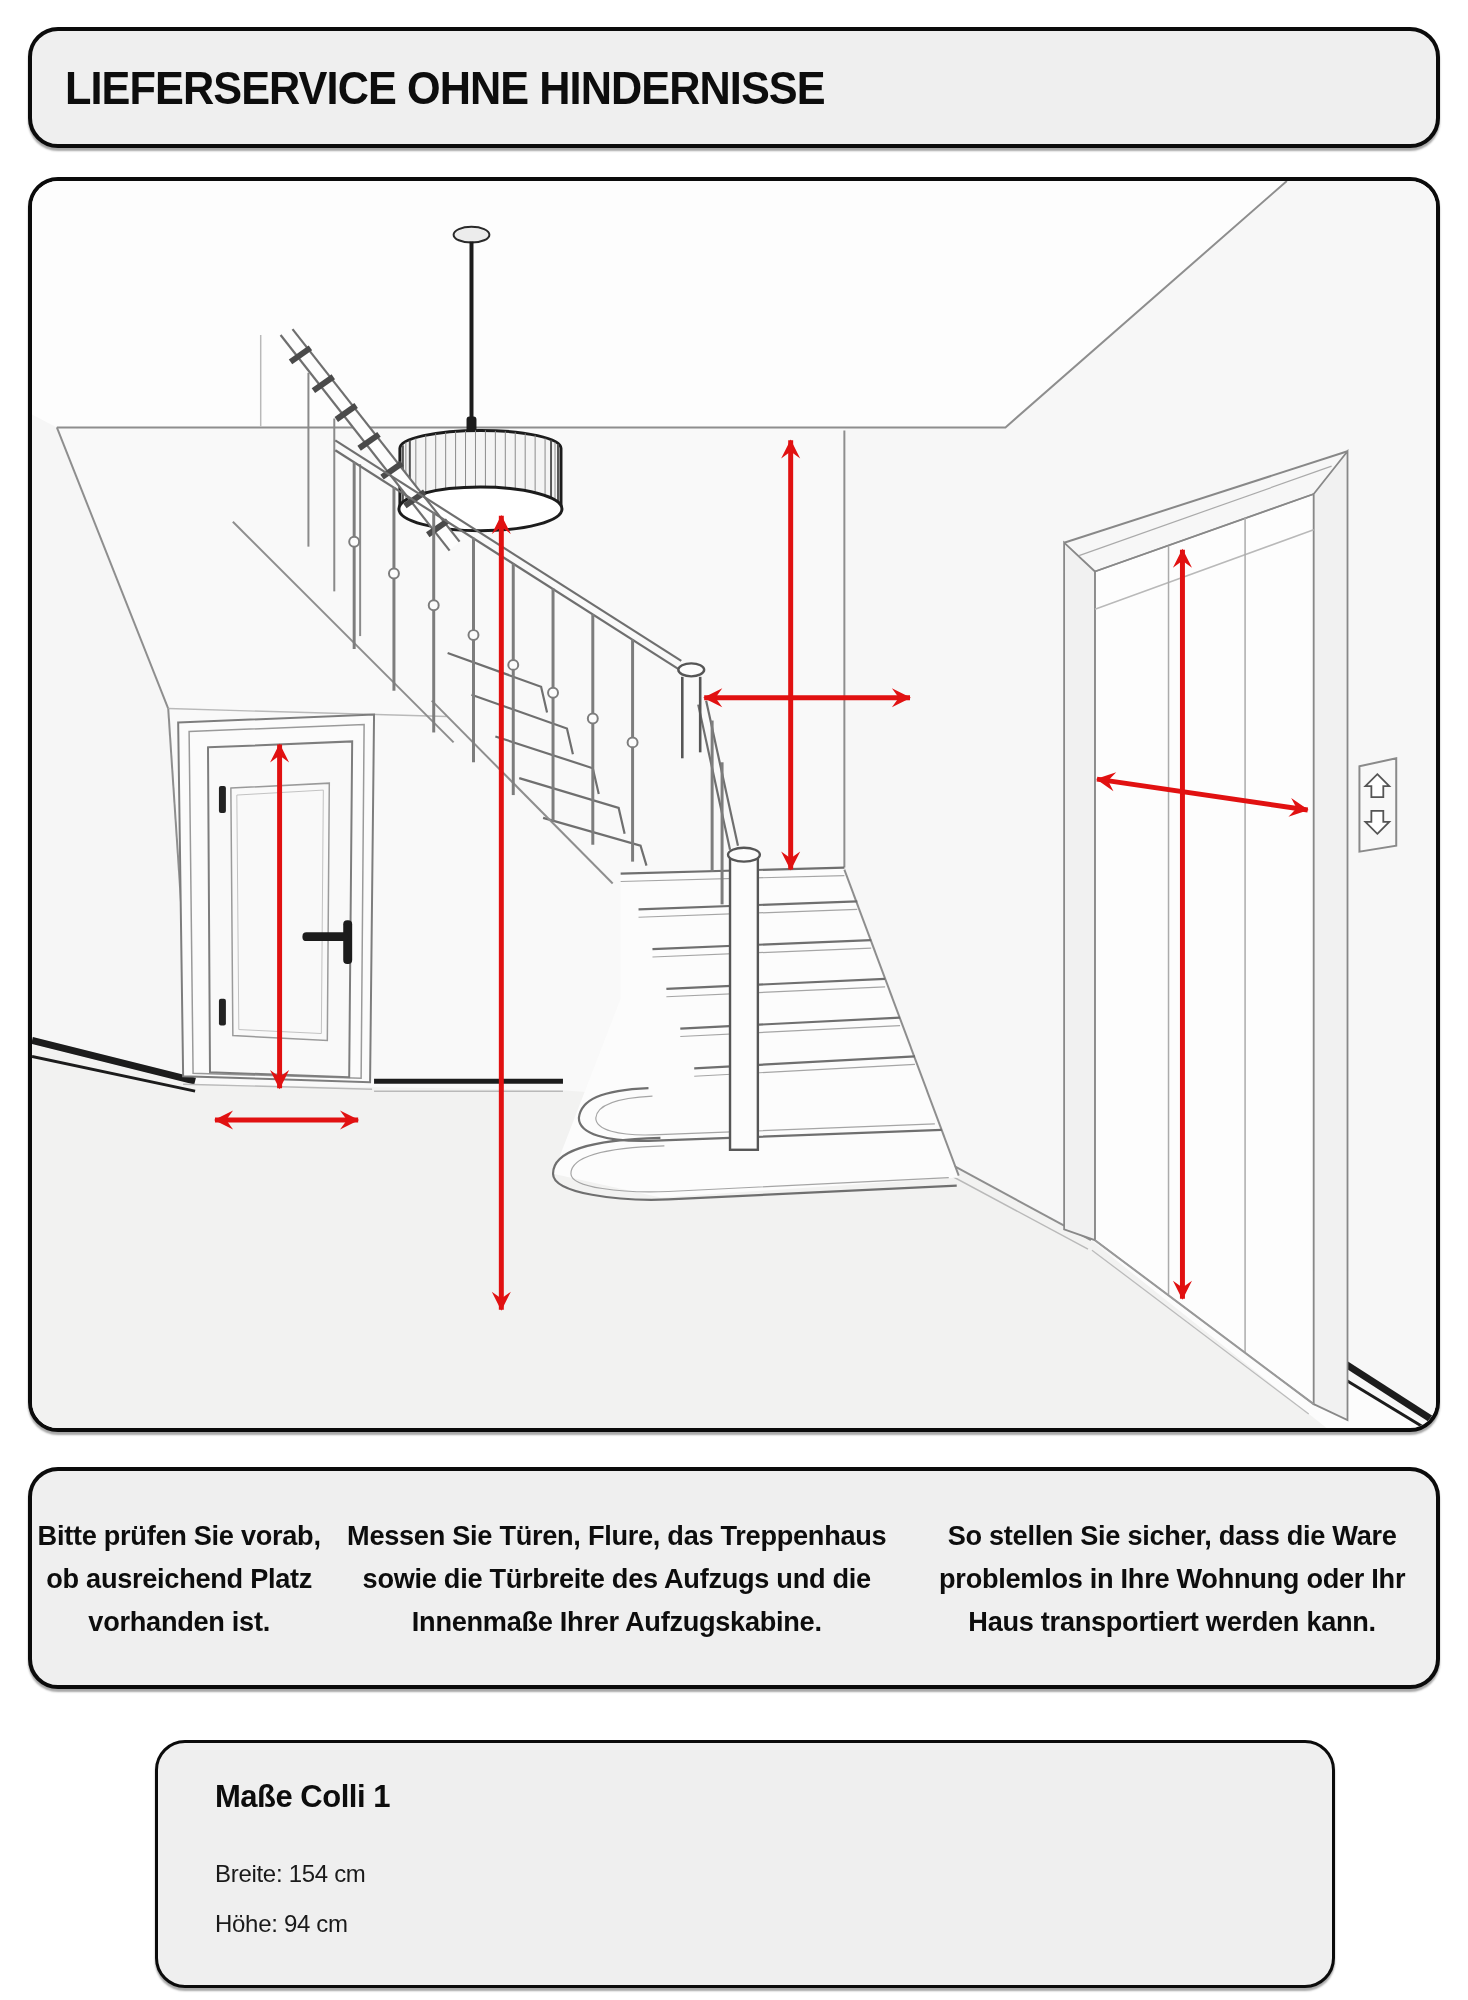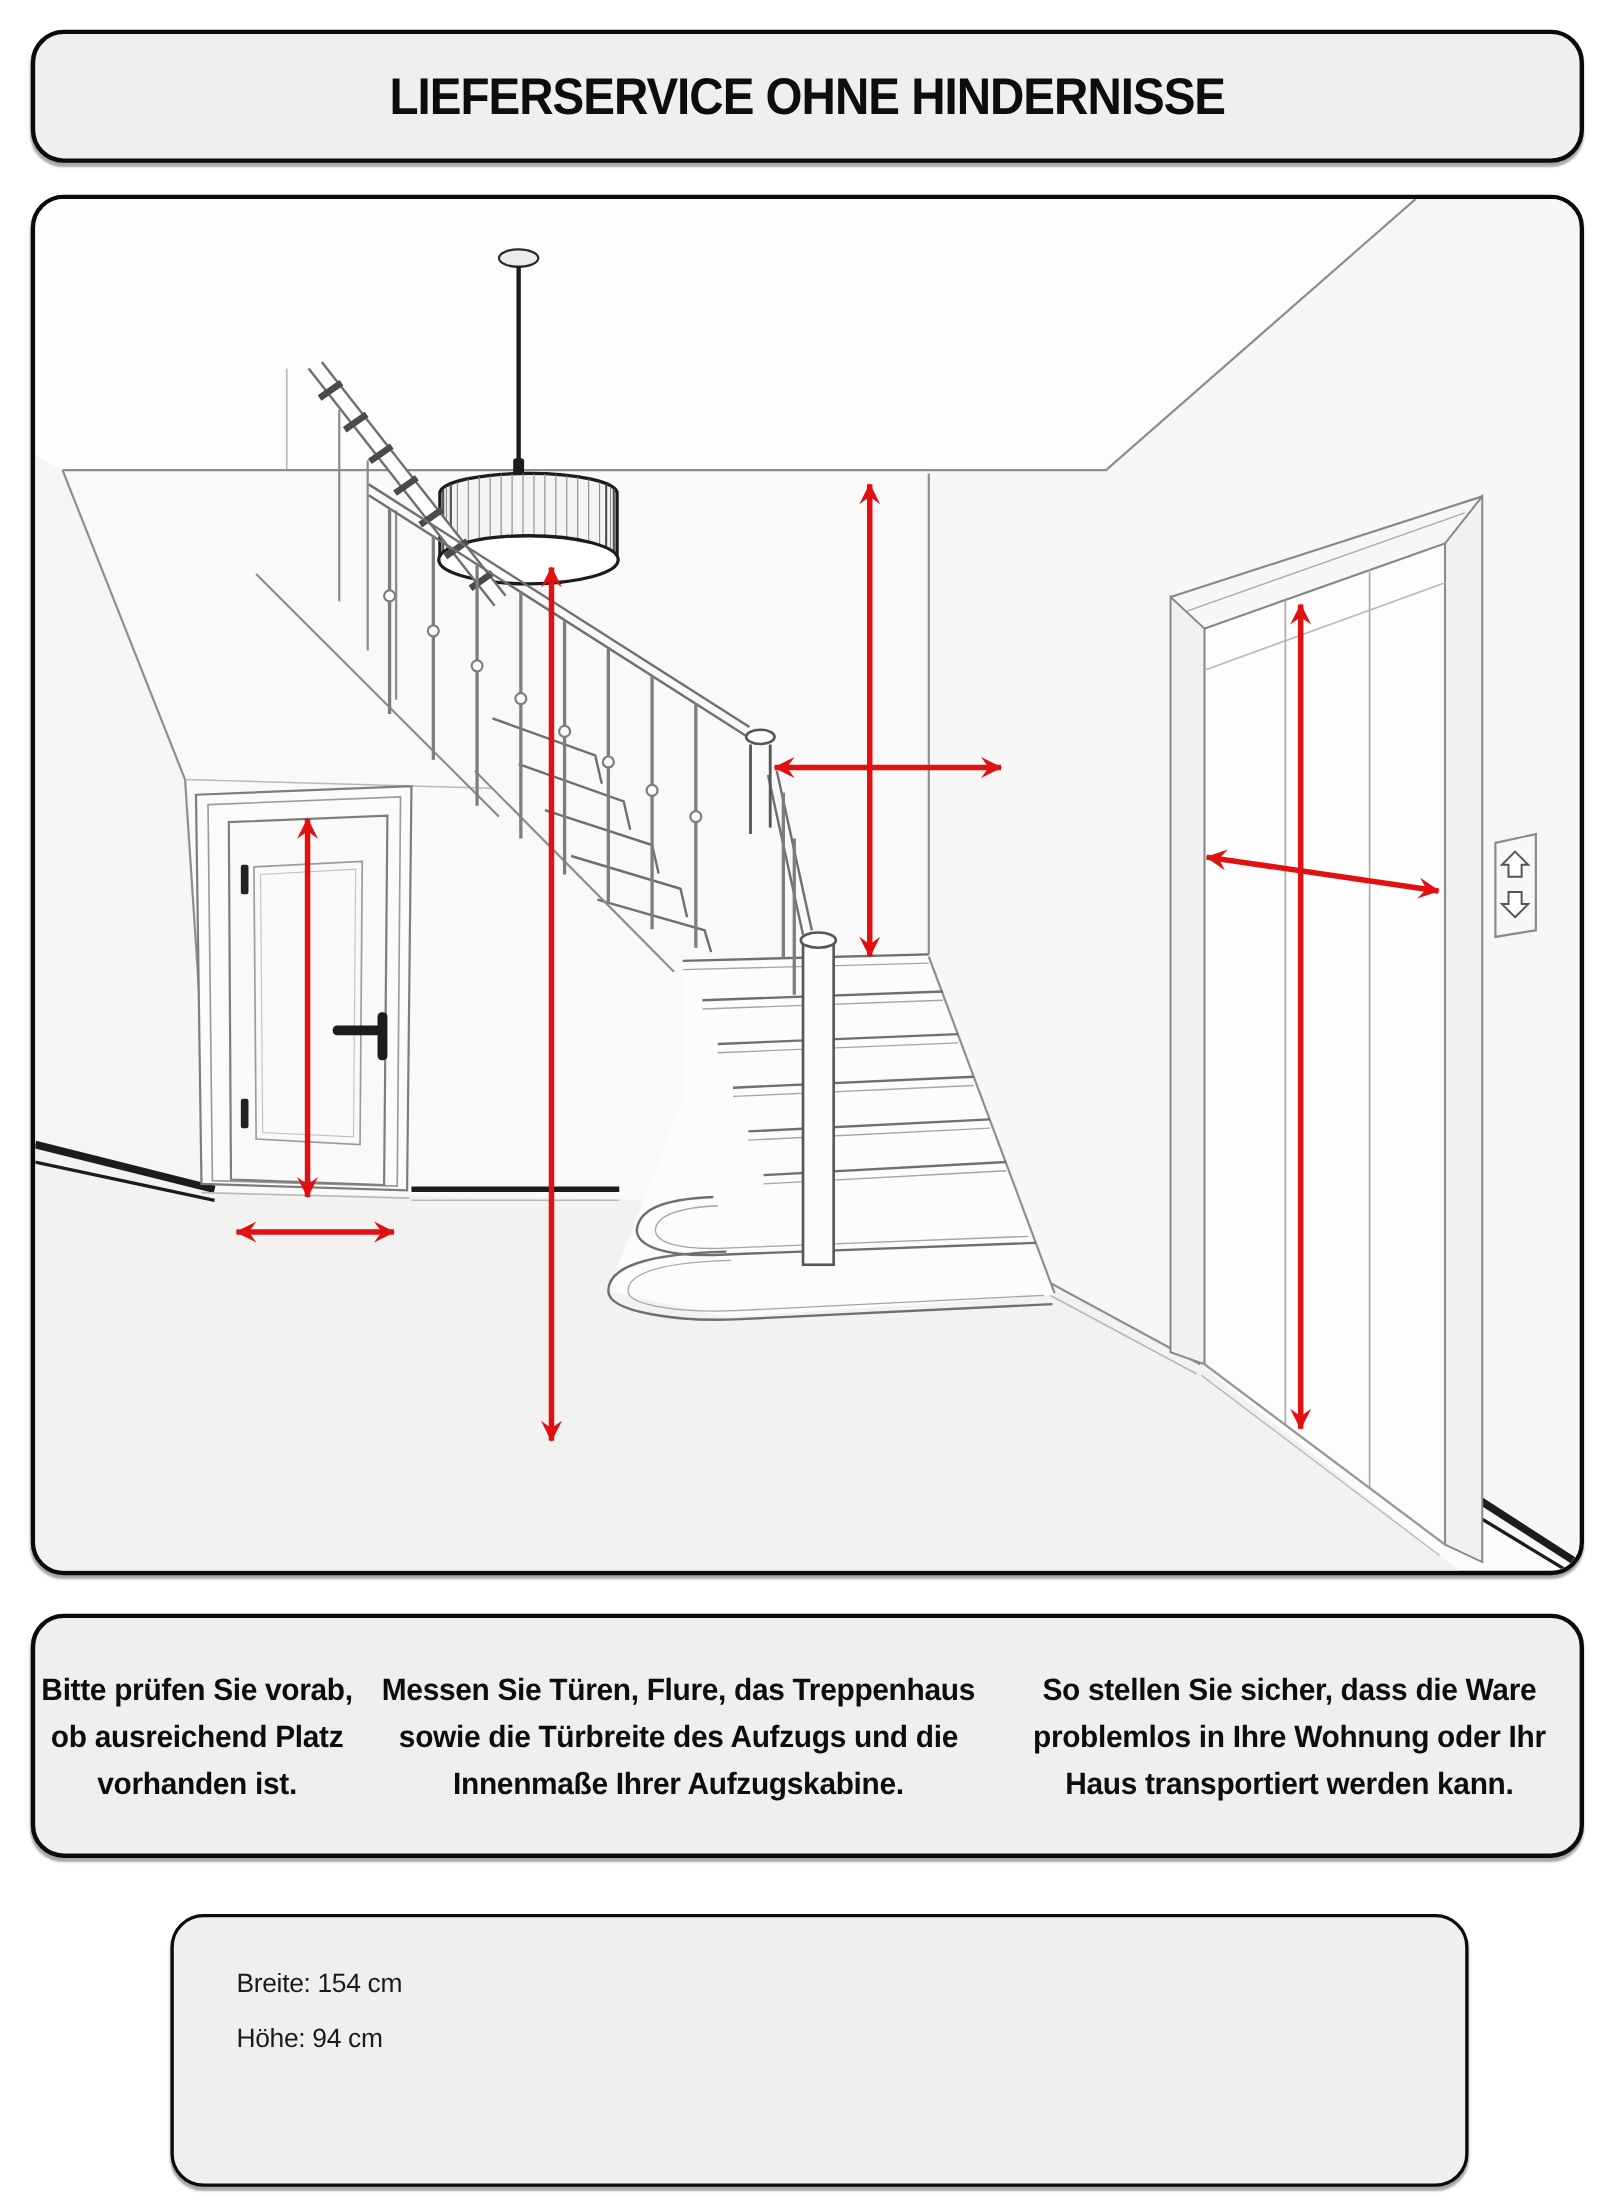--- a/index.html
+++ b/index.html
@@ -16,21 +16,21 @@
   }
   .panel{
     position:absolute;left:28px;width:1412px;
     background:var(--box-bg);
     border:4px solid var(--border);
     border-radius:30px;
     box-shadow:0 3px 2px rgba(0,0,0,0.35);
   }
   .header-banner{
     top:27px;height:121px;
-    display:flex;align-items:center;justify-content:center;
+    display:flex;align-items:center;justify-content:flex-start;
   }
   .header-banner h1{
     font-size:47px;font-weight:700;letter-spacing:-1px;color:#0d0d0d;
     transform:scaleX(0.92);transform-origin:center;white-space:nowrap;
   }
   .illustration-panel{
     top:177px;height:1255px;background:#fcfcfc;overflow:hidden;
   }
   .illustration-panel svg{display:block;width:100%;height:100%;}
   .info-box{
@@ -283,15 +283,16 @@
   </svg>
 </div>
 
 <div class="panel info-box">
   <div class="info-line">Bitte prüfen Sie vorab, ob ausreichend Platz vorhanden ist.</div>
   <div class="info-line">Messen Sie Türen, Flure, das Treppenhaus sowie die Türbreite des Aufzugs und die Innenmaße Ihrer Aufzugskabine.</div>
   <div class="info-line">So stellen Sie sicher, dass die Ware problemlos in Ihre Wohnung oder Ihr Haus transportiert werden kann.</div>
 </div>
 
 <div class="colli-box">
+  <div class="colli-title">Maße Colli 1</div>
   <div class="dimension-line">Breite: 154 cm</div>
   <div class="dimension-line">Höhe: 94 cm</div>
 </div>
 
 </body></html>

